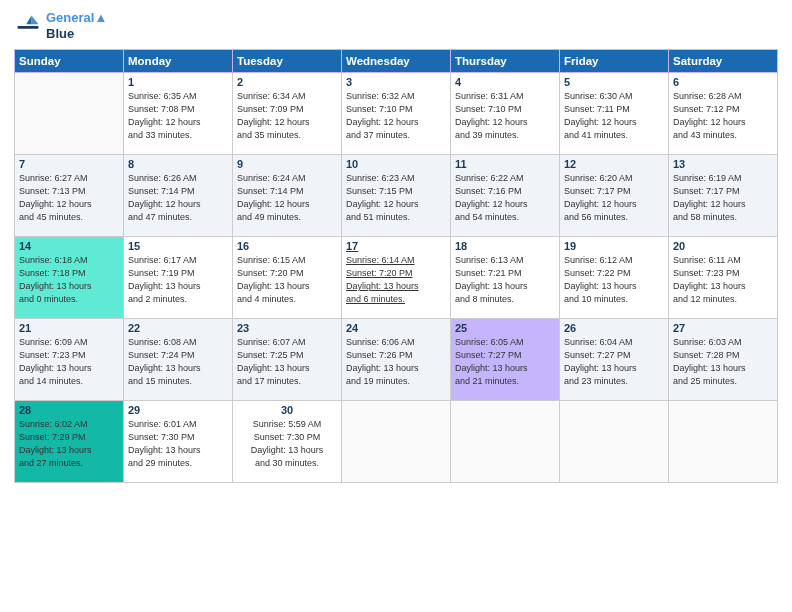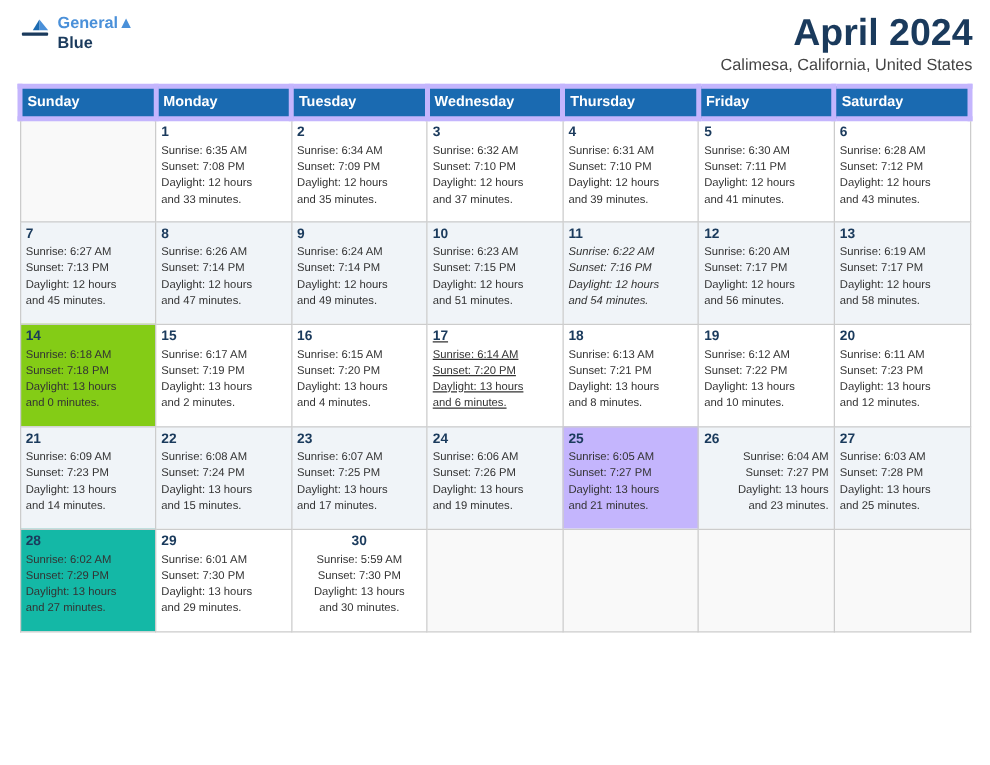--- a/index.html
+++ b/index.html
@@ -59,21 +59,21 @@
       border-collapse: collapse;
       width: 100%;
       table-layout: fixed;
     }
     .calendar th {
       background: #1a6ab1;
       color: #fff;
       font-size: 11.5px;
       font-weight: bold;
       padding: 5px 4px;
-      border: 4px solid #c4b5fd;
+      border: 1px solid #c4b5fd;
       text-align: left;
     }
     .calendar td {
       border: 1px solid #ccc;
       vertical-align: top;
       padding: 3px 4px;
       font-size: 9.5px;
       color: #333;
       height: 82px;
     }
@@ -102,24 +102,20 @@
       <svg class="logo-icon" viewBox="0 0 32 32">
         <polygon points="20,4 28,14 20,14" fill="#4a90d9"></polygon>
         <polygon points="20,4 20,14 14,14" fill="#1a6ab1"></polygon>
         <rect x="4" y="16" width="24" height="3" fill="#1a3a5c" rx="1"></rect>
       </svg>
       <div class="logo-text">
         <div><span>General</span><span style="color:#4a90d9">▲</span></div>
         <div>Blue</div>
       </div>
     </div>
-    <div class="title-block">
-      <div class="main-title">April 2024</div>
-      <div class="subtitle">Calimesa, California, United States</div>
-    </div>
   </div>
 
   <table class="calendar" id="cal-table">
     <thead>
       <tr id="header-row">
           <th>Sunday</th>
           <th>Monday</th>
           <th>Tuesday</th>
           <th>Wednesday</th>
           <th>Thursday</th>
@@ -197,42 +193,42 @@
           </td>
           <td style="background: rgb(240, 244, 248);">
             <span class="day-num">10</span>
             <div class="day-info" style="white-space: pre-line;">Sunrise: 6:23 AM
 Sunset: 7:15 PM
 Daylight: 12 hours
 and 51 minutes.</div>
           </td>
           <td style="background: rgb(240, 244, 248);">
             <span class="day-num">11</span>
-            <div class="day-info" style="white-space: pre-line; font-style: italic;">Sunrise: 6:22 AM
+            <div class="day-info" style="white-space: pre-line;">Sunrise: 6:22 AM
 Sunset: 7:16 PM
 Daylight: 12 hours
 and 54 minutes.</div>
           </td>
           <td style="background: rgb(240, 244, 248); margin-left: 20px;">
             <span class="day-num">12</span>
             <div class="day-info" style="white-space: pre-line;">Sunrise: 6:20 AM
 Sunset: 7:17 PM
 Daylight: 12 hours
 and 56 minutes.</div>
           </td>
           <td style="background: rgb(240, 244, 248);">
             <span class="day-num">13</span>
             <div class="day-info" style="white-space: pre-line;">Sunrise: 6:19 AM
 Sunset: 7:17 PM
 Daylight: 12 hours
 and 58 minutes.</div>
           </td>
         </tr>
         <tr>
-          <td style="background: #84cc16;">
+          <td style="background: #5eead4;">
             <span class="day-num">14</span>
             <div class="day-info" style="white-space: pre-line;">Sunrise: 6:18 AM
 Sunset: 7:18 PM
 Daylight: 13 hours
 and 0 minutes.</div>
           </td>
           <td style="background: rgb(255, 255, 255);">
             <span class="day-num">15</span>
             <div class="day-info" style="white-space: pre-line;">Sunrise: 6:17 AM
 Sunset: 7:19 PM
@@ -306,21 +302,21 @@
           </td>
           <td style="background: #c4b5fd;">
             <span class="day-num">25</span>
             <div class="day-info" style="white-space: pre-line;">Sunrise: 6:05 AM
 Sunset: 7:27 PM
 Daylight: 13 hours
 and 21 minutes.</div>
           </td>
           <td style="background: rgb(240, 244, 248);">
             <span class="day-num">26</span>
-            <div class="day-info" style="white-space: pre-line; text-align: right;">Sunrise: 6:04 AM
+            <div class="day-info" style="white-space: pre-line;">Sunrise: 6:04 AM
 Sunset: 7:27 PM
 Daylight: 13 hours
 and 23 minutes.</div>
           </td>
           <td style="background: rgb(240, 244, 248);">
             <span class="day-num">27</span>
             <div class="day-info" style="white-space: pre-line;">Sunrise: 6:03 AM
 Sunset: 7:28 PM
 Daylight: 13 hours
 and 25 minutes.</div>

